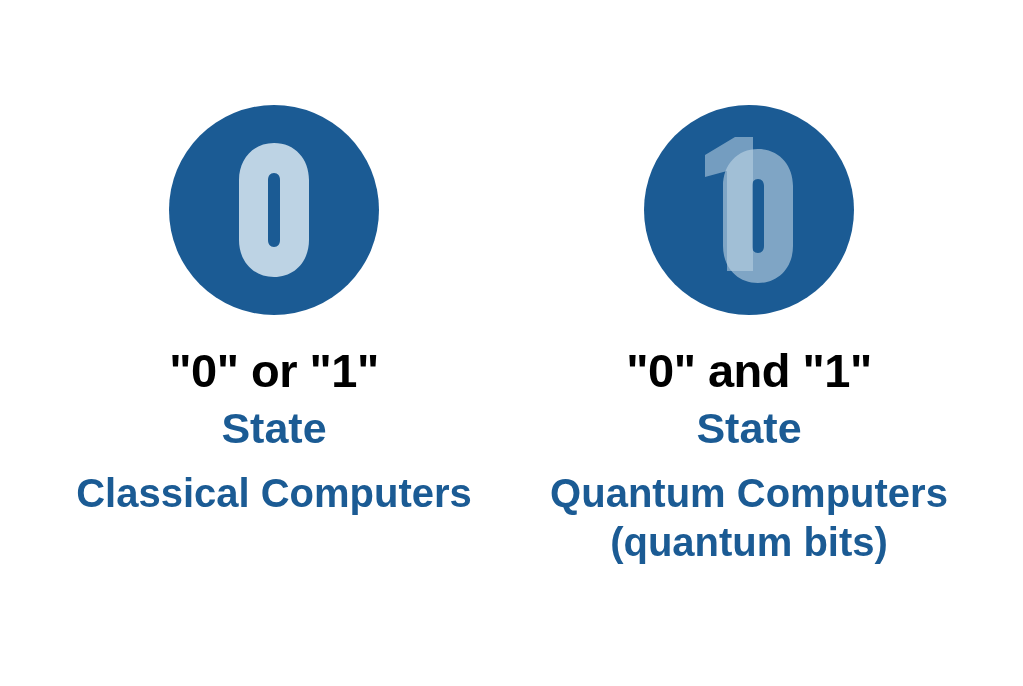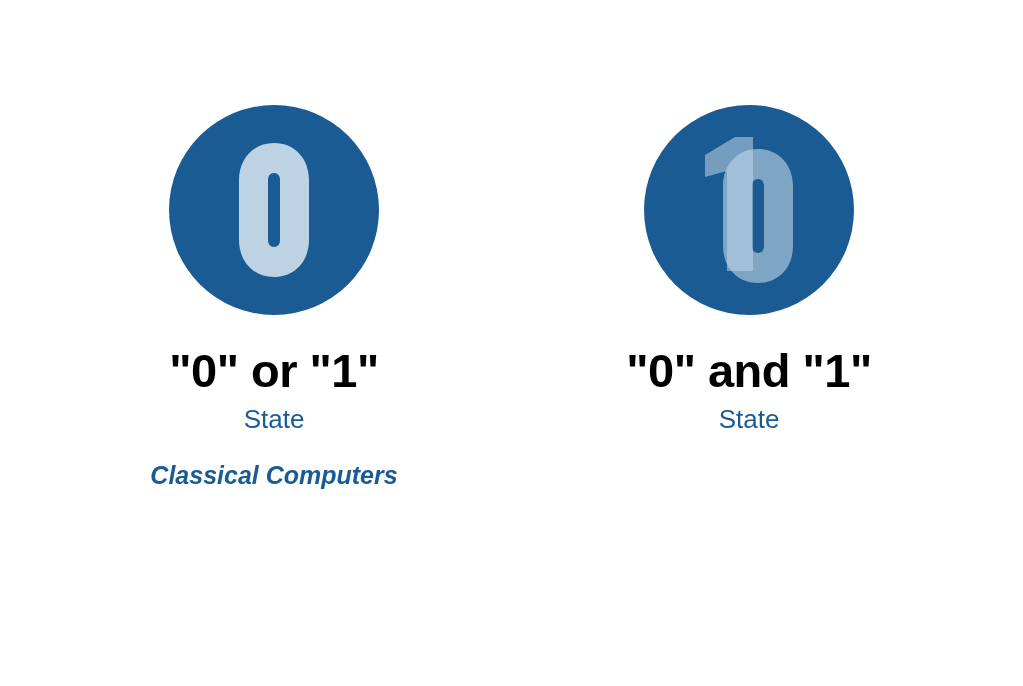--- a/index.html
+++ b/index.html
@@ -68,36 +68,35 @@
     font-weight: bold;
     color: #000000;
     letter-spacing: -0.5px;
     line-height: 1.06;
     white-space: nowrap;
     text-align: center;
   }
 
   .state-label {
     margin-top: 9px;
-    font-size: 26px;
-    font-weight: normal;
+    font-size: 43px;
+    font-weight: bold;
     color: #1b5b94;
     line-height: 1.08;
     text-align: center;
   }
 
   .caption {
-    margin-top: 27px;
-    font-size: 25px;
+    margin-top: 18px;
+    font-size: 40px;
     font-weight: bold;
     color: #1b5b94;
     line-height: 1.22;
     text-align: center;
     white-space: nowrap;
-    font-style: italic;
   }
 
   .caption .caption-line {
     display: block;
   }
 </style>
 </head>
 <body>
 
 <div class="infographic">
@@ -167,16 +166,20 @@
                    C 111 71 109 68 105 68 Z"></path>
         </g>
       </svg>
     </div>
 
     <div class="textblock">
       <div class="headline">"0" and "1"</div>
 
       <div class="state-label">State</div>
 
+      <div class="caption">
+        <span class="caption-line">Quantum Computers</span>
+        <span class="caption-line">(quantum bits)</span>
+      </div>
     </div>
   </div>
 
 </div>
 
 </body></html>

